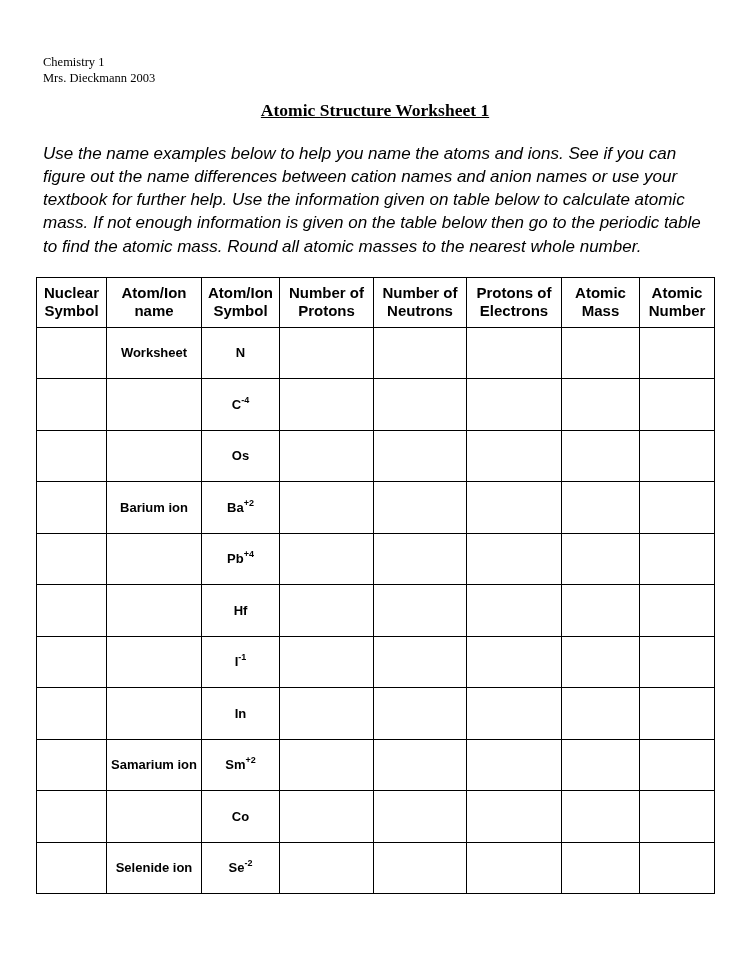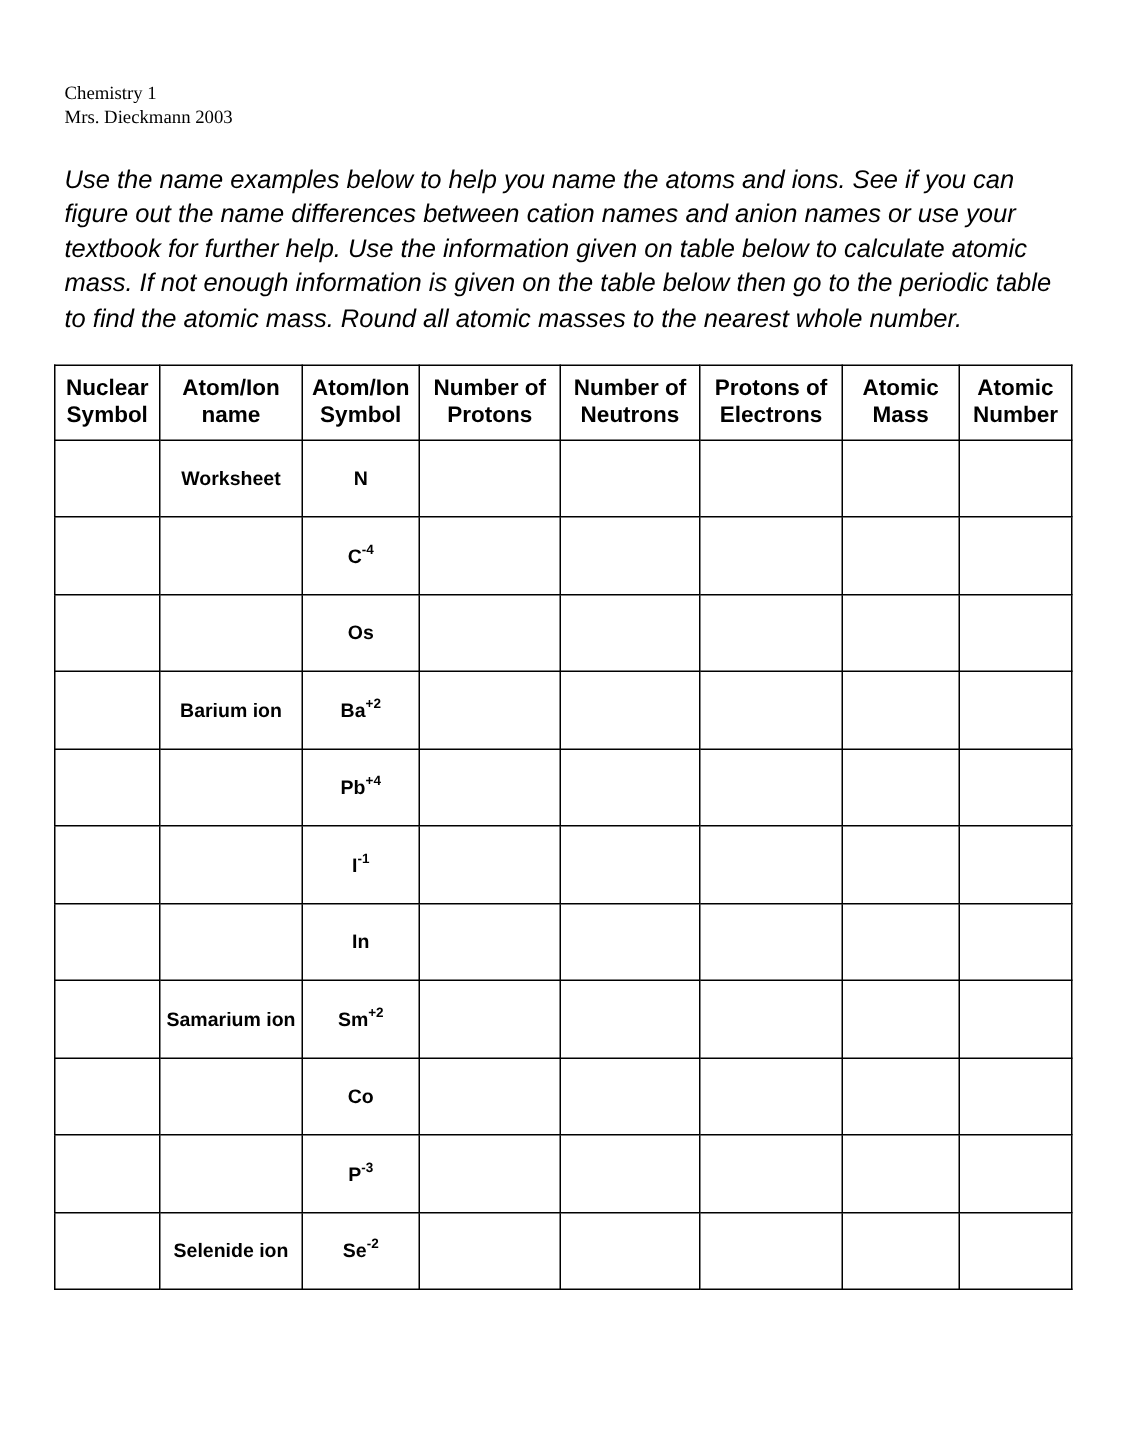--- a/index.html
+++ b/index.html
@@ -73,20 +73,21 @@
 </head>
 <body>
 
 <div class="page">
 
   <div class="doc-header">
     <div>Chemistry 1</div>
     <div>Mrs. Dieckmann 2003</div>
   </div>
 
+  <h1 class="title">Atomic Structure Worksheet 1</h1>
 
   <p class="instructions">Use the name examples below to help you name the atoms and ions.  See if you can figure out the name differences between cation names and anion names or use your textbook for further help. Use the information given on table below  to calculate atomic mass.  If not enough information is given on the table below then go to the periodic table to find the atomic mass.  Round all atomic masses to the nearest whole number.</p>
 
   <table class="worksheet-table">
     <colgroup>
         <col style="width: 70px;">
         <col style="width: 95px;">
         <col style="width: 78px;">
         <col style="width: 94px;">
         <col style="width: 93px;">
@@ -153,20 +154,30 @@
           <td><span>Pb</span><sup>+4</sup></td>
           <td></td>
           <td></td>
           <td></td>
           <td></td>
           <td></td>
         </tr>
         <tr>
           <td></td>
           <td></td>
+          <td><span>Hf</span></td>
+          <td></td>
+          <td></td>
+          <td></td>
+          <td></td>
+          <td></td>
+        </tr>
+        <tr>
+          <td></td>
+          <td></td>
           <td><span>I</span><sup>-1</sup></td>
           <td></td>
           <td></td>
           <td></td>
           <td></td>
           <td></td>
         </tr>
         <tr>
           <td></td>
           <td></td>
@@ -192,30 +203,20 @@
           <td></td>
           <td><span>Co</span></td>
           <td></td>
           <td></td>
           <td></td>
           <td></td>
           <td></td>
         </tr>
         <tr>
           <td></td>
-          <td></td>
-          <td><span>P</span><sup>-3</sup></td>
-          <td></td>
-          <td></td>
-          <td></td>
-          <td></td>
-          <td></td>
-        </tr>
-        <tr>
-          <td></td>
           <td>Selenide ion</td>
           <td><span>Se</span><sup>-2</sup></td>
           <td></td>
           <td></td>
           <td></td>
           <td></td>
           <td></td>
         </tr>
       </tbody>
   </table>

